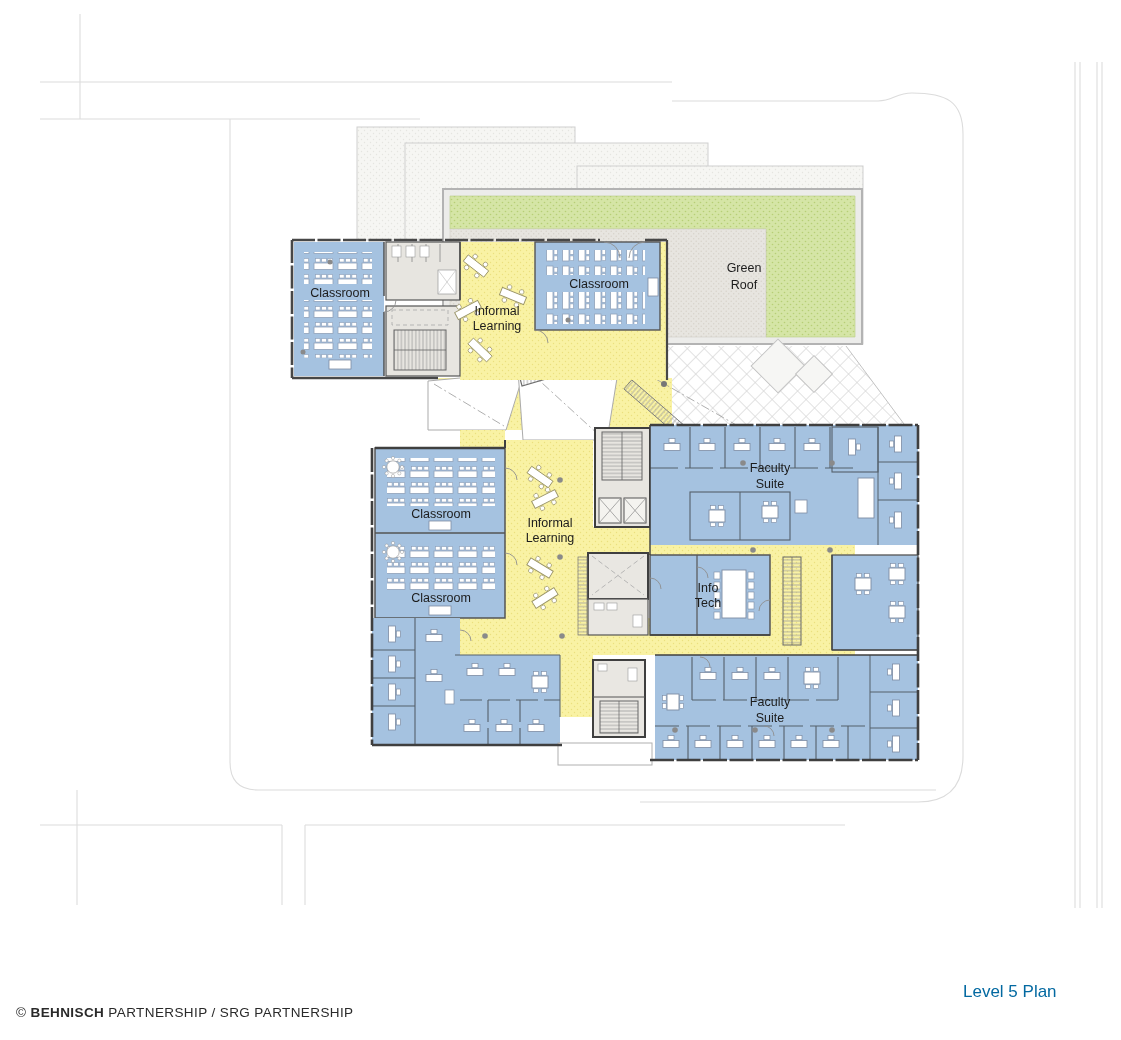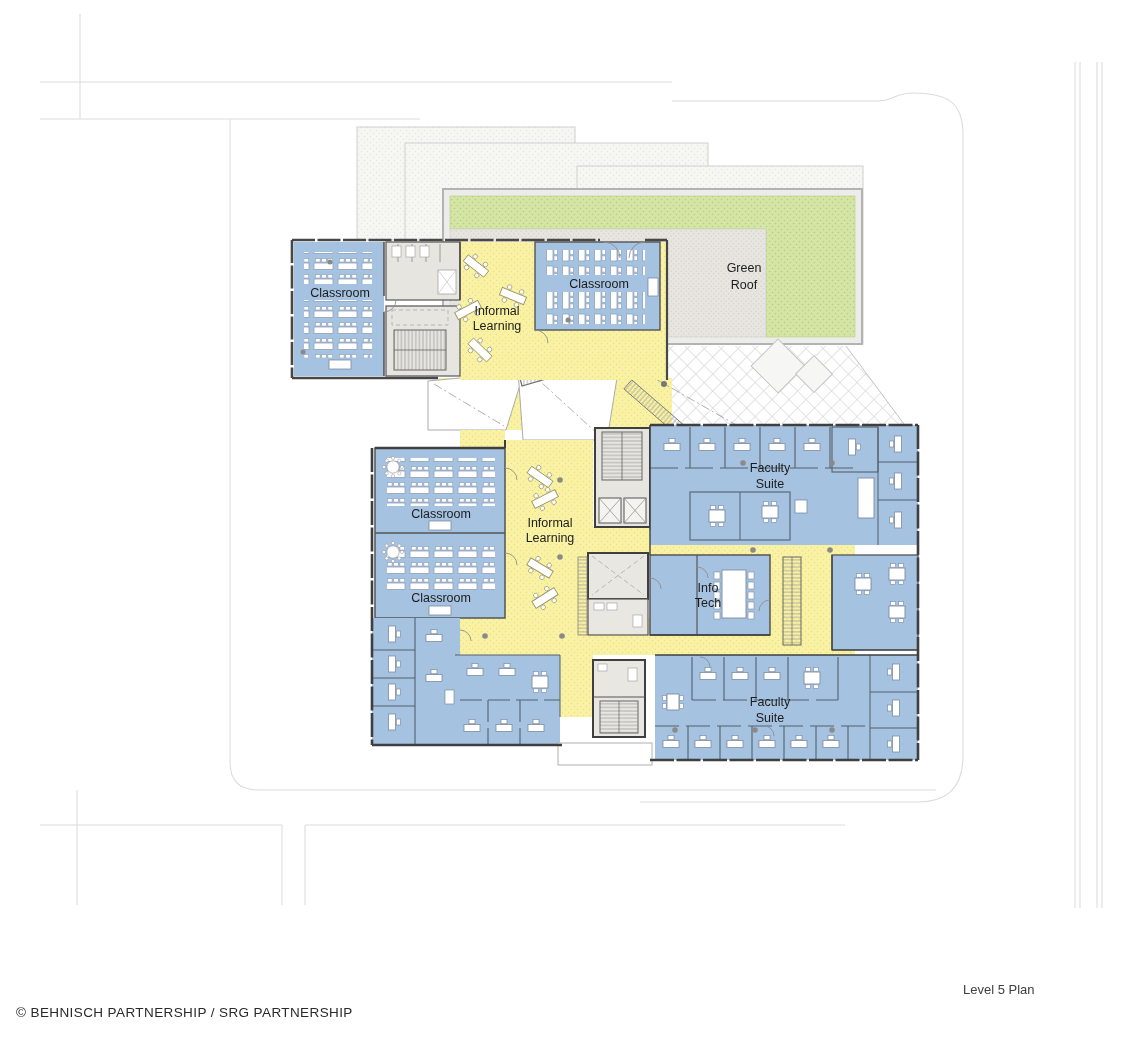--- a/index.html
+++ b/index.html
@@ -1,22 +1,22 @@
 <!DOCTYPE html>
 <html><head>
 <meta charset="utf-8">
 <style>
   html,body{margin:0;padding:0;background:#ffffff;}
   .canvas{position:relative;width:1121px;height:1040px;background:#fff;overflow:hidden;
           font-family:"Liberation Sans", sans-serif;}
   svg{position:absolute;left:0;top:0;}
   .room-label{font-family:"Liberation Sans", sans-serif;font-size:12.5px;fill:#1c1c1c;}
-  .plan-title{position:absolute;left:963px;top:982px;font-size:13px;color:#404040;}
+  .plan-title{position:absolute;left:963px;top:982px;font-size:17px;color:#0369a1;}
   .credit{position:absolute;left:16px;top:1005px;font-size:13.5px;color:#2a2a2a;letter-spacing:.4px;}
-  .credit b{font-weight:normal;margin-top:39px;}
+  .credit b{font-weight:bold;margin-top:39px;}
 </style>
 </head>
 <body>
 
 <div class="canvas">
 <svg width="1121" height="1040" viewBox="0 0 1121 1040">
 <defs>
   <pattern id="dotY" width="6" height="6" patternUnits="userSpaceOnUse">
     <rect width="6" height="6" fill="#f9f2a4"></rect>
     <circle cx="1.5" cy="1.5" r="0.7" fill="#ebe07e"></circle>

